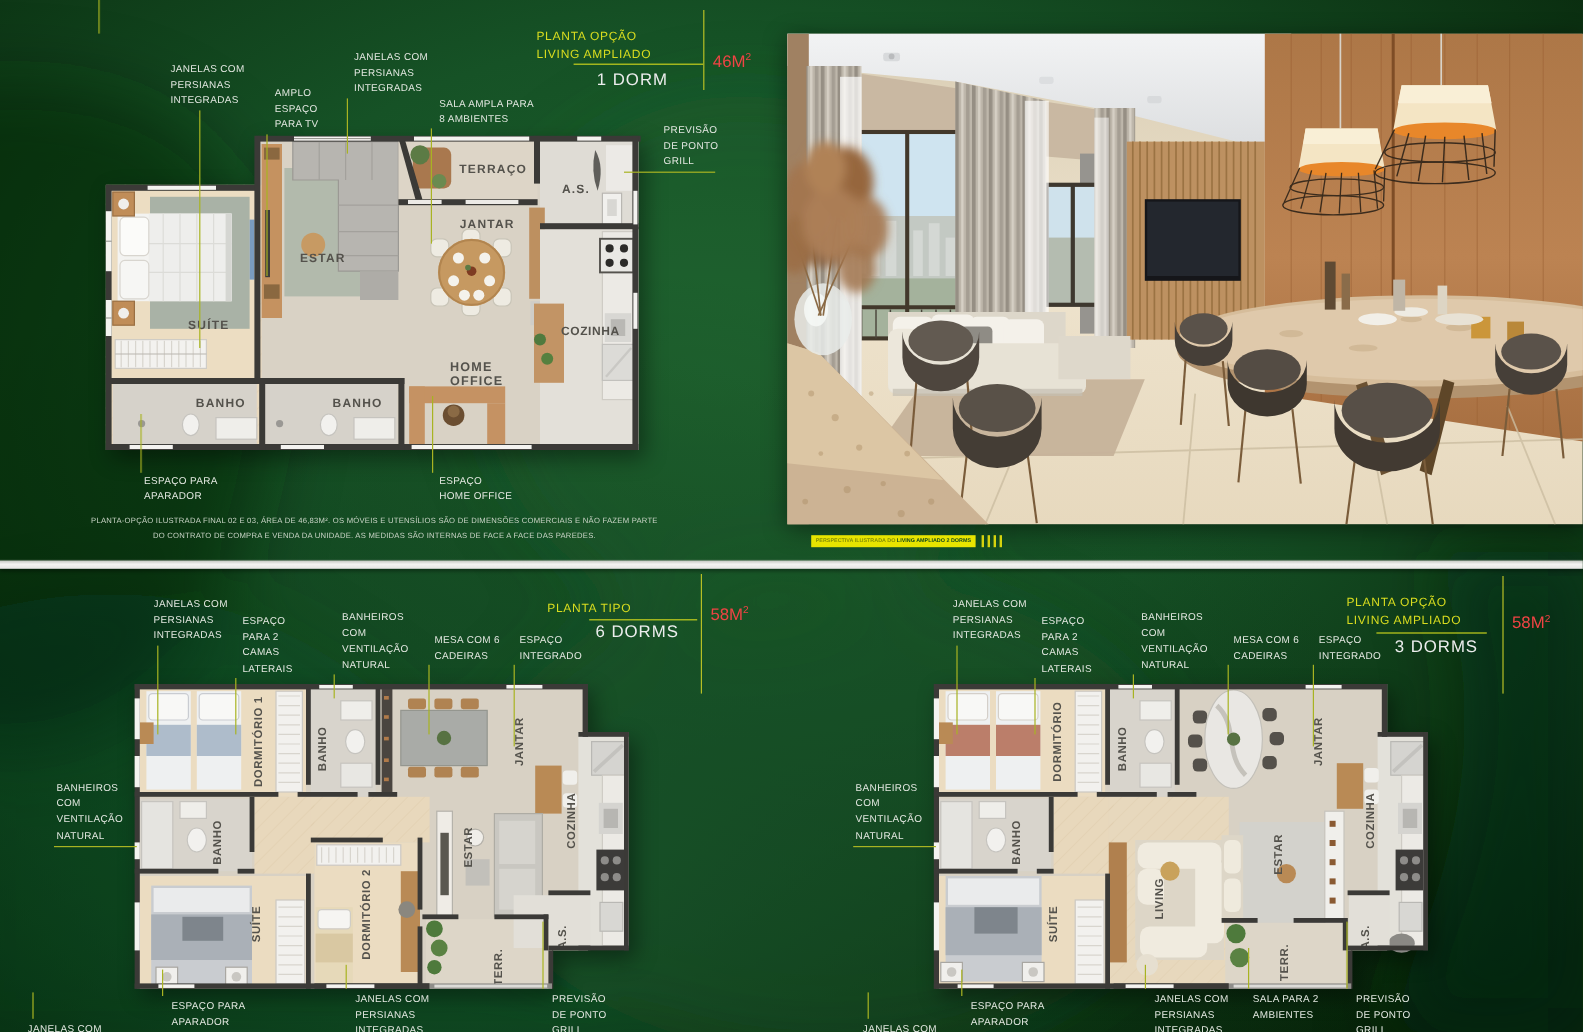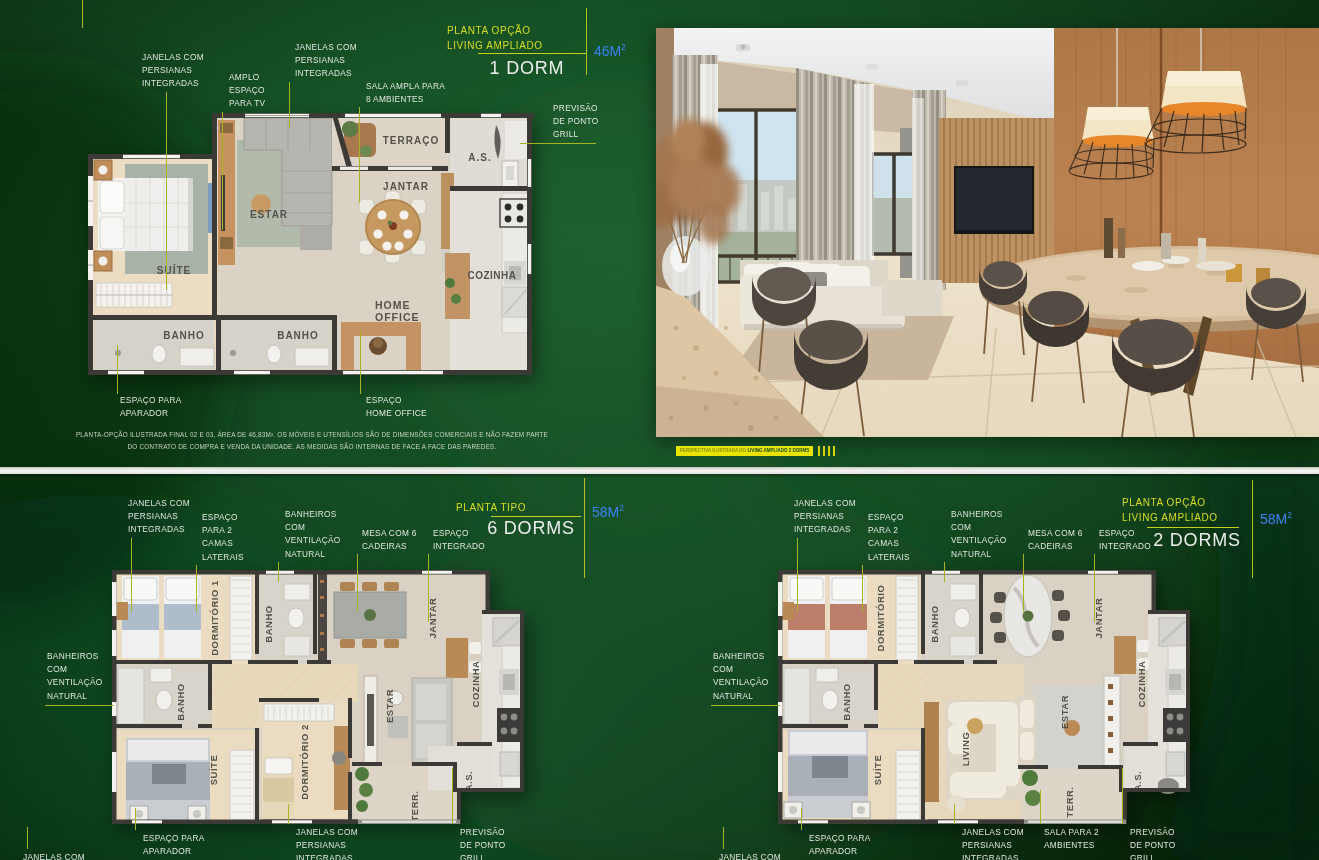--- a/index.html
+++ b/index.html
@@ -2,22 +2,22 @@
 <html><head><meta charset="utf-8">
 <style>
   html,body{margin:0;padding:0}
   body{width:1319px;height:860px;position:relative;overflow:hidden;
        font-family:"Liberation Sans",sans-serif;background:#0e3418}
   .abs{position:absolute}
   .lbl{position:absolute;color:#e2e7e0;font-size:8.3px;line-height:13.2px;letter-spacing:.3px;white-space:pre-line}
   .cl{position:absolute;background:#a8b322;width:1px}
   .clh{position:absolute;background:#a8b322;height:1px}
   .ty{position:absolute;color:#d8dc1f;font-size:10px;letter-spacing:.6px;text-align:left;white-space:pre-line;line-height:14.5px}
-  .tw{position:absolute;color:#eceded;font-size:18px;letter-spacing:.8px;text-align:center;font-weight:400}
-  .m2{position:absolute;color:#3b82f6;font-size:14px}
+  .tw{position:absolute;color:#eceded;font-size:14px;letter-spacing:.8px;text-align:center;font-weight:400}
+  .m2{position:absolute;color:#ef4444;font-size:14px}
   .tvline{position:absolute;background:#b6bf25;width:1px}
   .tunder{position:absolute;background:#c6cf1d;height:1px}
   .disc{position:absolute;color:#c9d4c6;font-size:6.4px;letter-spacing:.2px;text-align:center;width:560px;white-space:nowrap}
   sup{font-size:60%}
 </style></head>
 <body>
 
 <svg class="abs" style="left:0;top:0" width="1319" height="860" viewBox="0 0 1319 860">
   <defs>
     <radialGradient id="bgA" cx="45%" cy="36%" r="78%">
@@ -1212,15 +1212,15 @@
 <div class="cl" style="left:1040px;top:790px;height:34px"></div>
 
 <div class="lbl" style="left:1130px;top:826px">PREVISÃO
 DE PONTO
 GRILL</div>
 <div class="cl" style="left:1122px;top:768px;height:56px"></div>
 
 <div class="ty" style="left:1122px;top:496px;width:150px">PLANTA OPÇÃO
 LIVING AMPLIADO</div>
 <div class="tunder" style="left:1147px;top:527px;width:92px"></div>
-<div class="tw" style="left:1122px;top:530px;width:150px">2 DORMS</div>
+<div class="tw" style="left:1122px;top:530px;width:150px">3 DORMS</div>
 <div class="tvline" style="left:1252px;top:480px;height:98px"></div>
 <div class="m2" style="left:1260px;top:510px">58M<sup>2</sup></div>
 
 </body></html>

